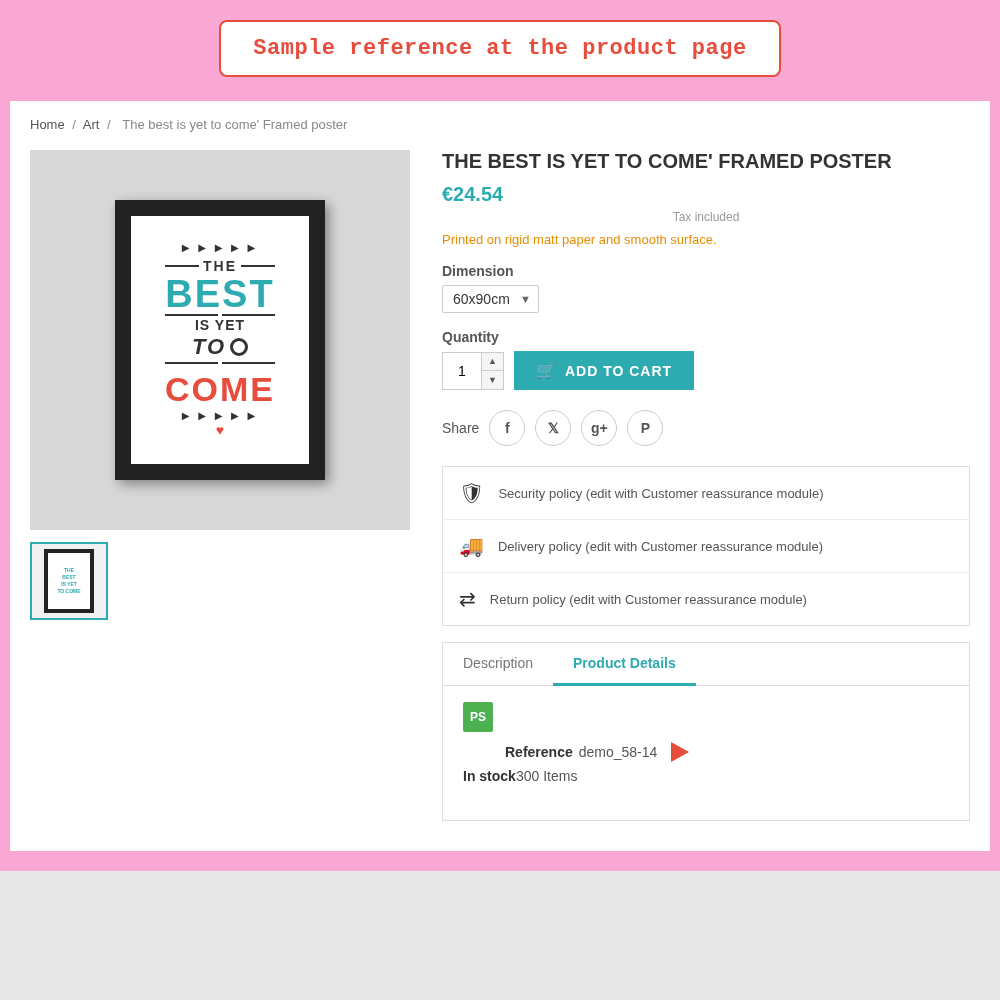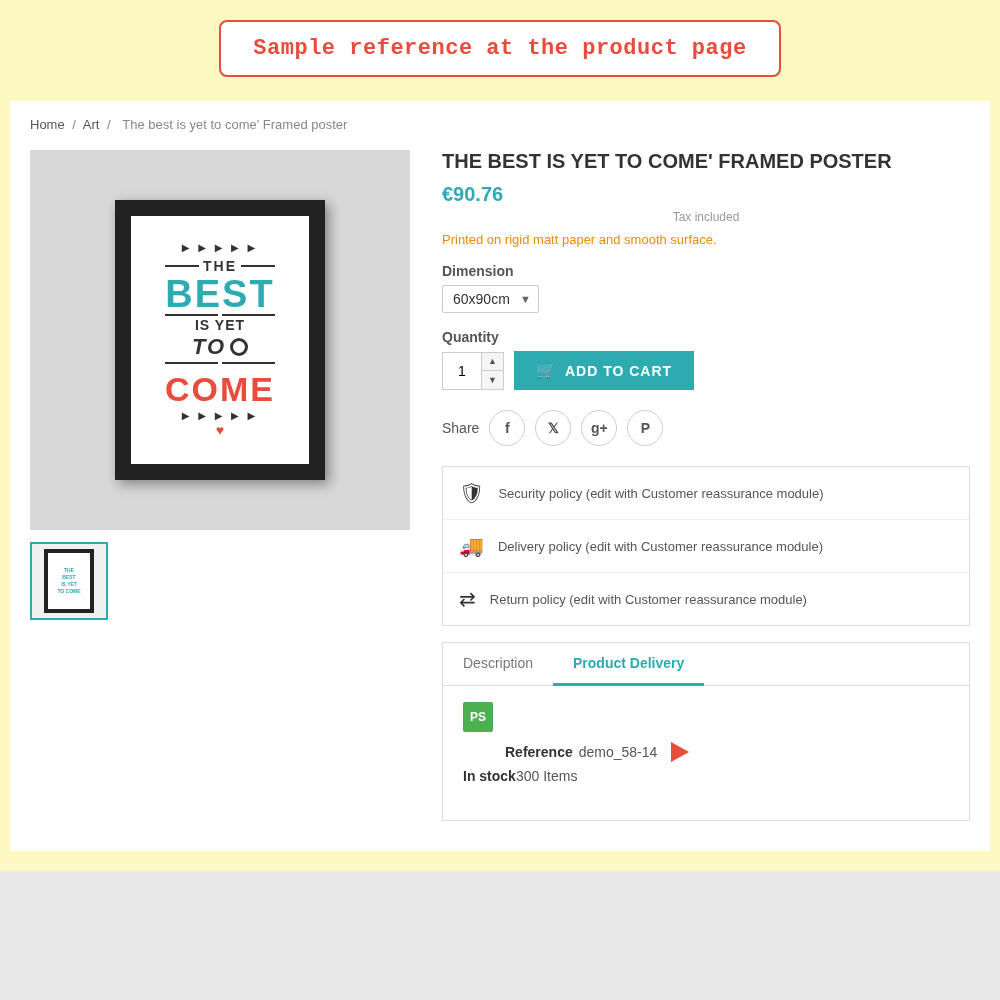--- a/index.html
+++ b/index.html
@@ -6,21 +6,21 @@
     body {
       background: #e8e8e8;
       font-family: Arial, sans-serif;
       font-size: 14px;
       color: #333;
       width: 1000px;
       min-height: 1000px;
     }
 
     .page-wrapper {
-      background: #fef9c3;
+      background: #f9a8d4;
       padding: 20px 0;
     }
 
     
     .banner-area {
       display: flex;
       justify-content: center;
       margin-bottom: 24px;
     }
     .banner-box {
@@ -531,21 +531,21 @@
               <div class="thumb-inner-white">
                 <div class="thumb-text" style="color:#2eaab1;font-weight:900;font-size:5px;line-height:1.4;">THE<br>BEST<br>IS YET<br>TO COME</div>
               </div>
             </div>
           </div>
         </div>
       </div>
 
       <div class="product-info">
         <h1 class="product-title">THE BEST IS YET TO COME' FRAMED POSTER</h1>
-        <div class="product-price">€90.76</div>
+        <div class="product-price">€24.54</div>
         <div class="tax-note">Tax included</div>
         <div class="product-desc">Printed on rigid matt paper and smooth surface.</div>
 
         
         <div class="option-label">Dimension</div>
         <div class="select-wrapper">
           <select class="dimension-select">
             <option>60x90cm</option>
             <option>40x60cm</option>
             <option>30x40cm</option>
@@ -591,21 +591,21 @@
           <div class="reassurance-item">
             <span class="reassurance-icon">⇄</span>
             <span class="reassurance-text">Return policy (edit with Customer reassurance module)</span>
           </div>
         </div>
 
         
         <div class="product-tabs-box">
           <div class="tabs-header">
             <div class="tab-item">Description</div>
-            <div class="tab-item active">Product Delivery</div>
+            <div class="tab-item active">Product Details</div>
           </div>
           <div class="tab-content">
             <div class="product-icon-row">
               <div class="product-icon-img">PS</div>
             </div>
             <div class="detail-row">
               <span class="detail-label">Reference</span>
               <span class="detail-value">demo_58-14</span>
               <span class="arrow-icon"></span>
             </div>

